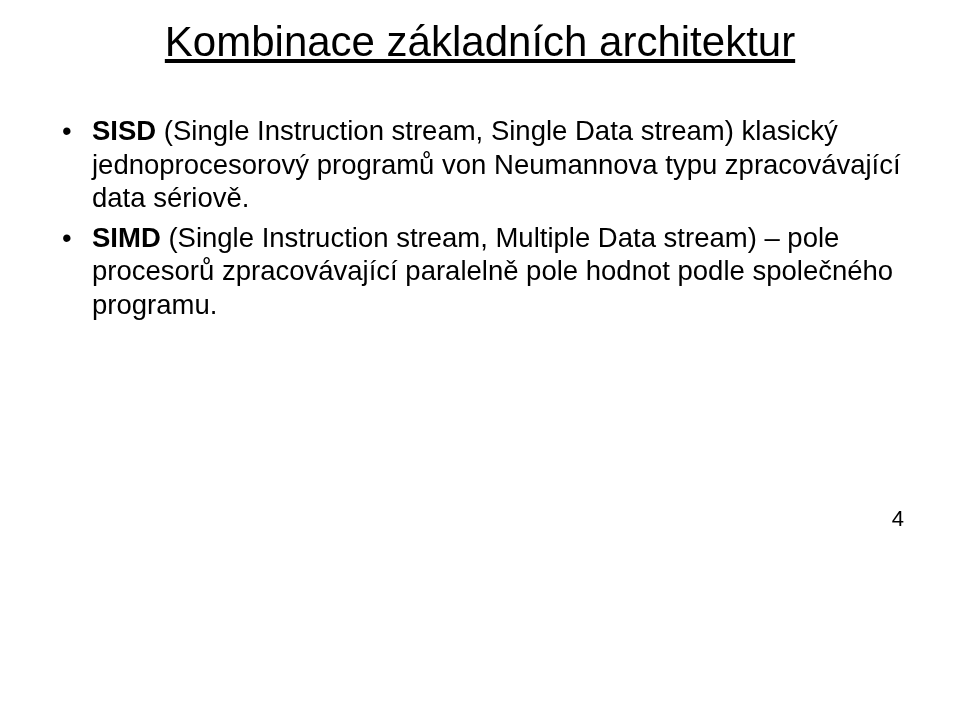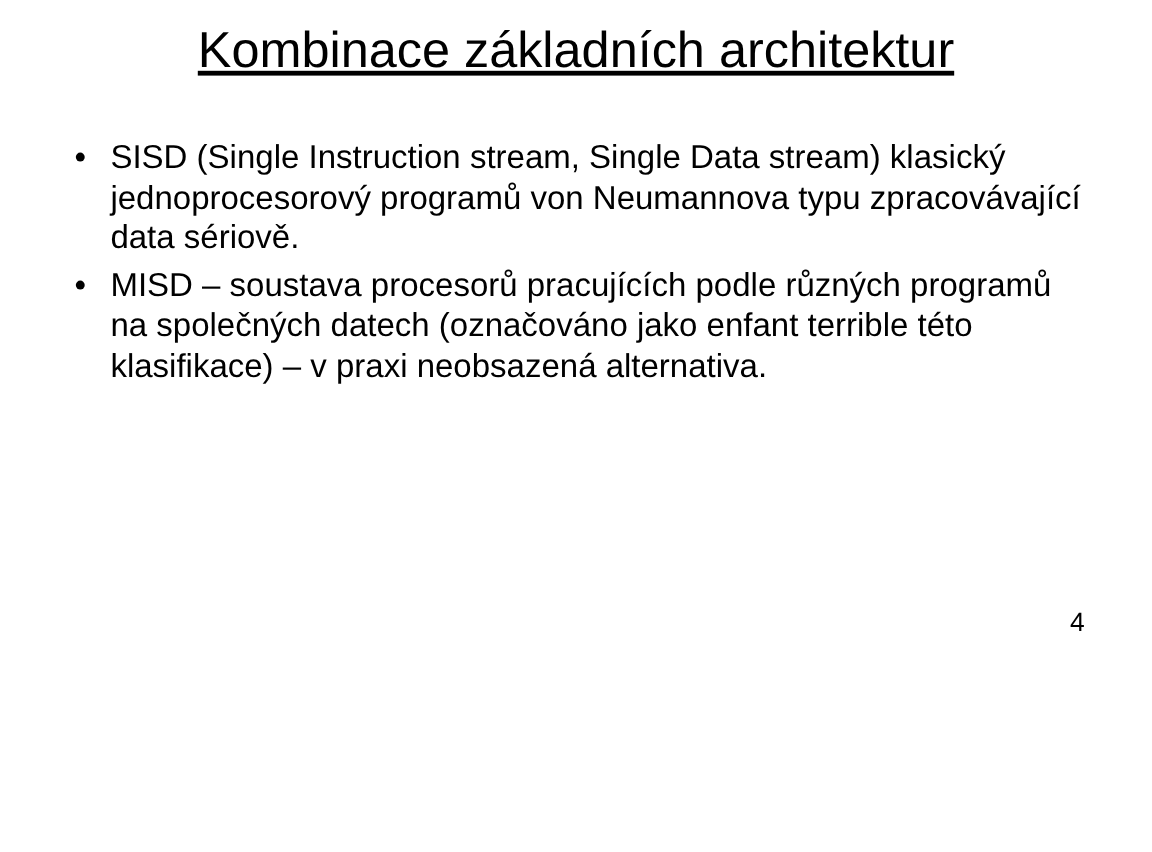--- a/index.html
+++ b/index.html
@@ -30,38 +30,38 @@
     margin-bottom: 6px;
   }
   ul.bullets > li::before {
     content: "•";
     position: absolute;
     left: 6px;
     top: 0;
     font-size: 27.5px;
     line-height: 1.22;
   }
-  .bold { font-weight: 400; }
+  .bold { font-weight: 700; }
   .page-num {
     position: absolute;
     bottom: 16px;
     right: 56px;
     font-size: 22px;
     color: #000;
   }
 </style>
 </head>
 <body>
 
 <div class="page">
   <h1 class="title">Kombinace základních architektur</h1>
 
   <ul class="bullets">
     <li>
       <span class="bold">SISD</span><span> (Single Instruction stream, Single Data stream) klasický jednoprocesorový programů von Neumannova typu zpracovávající data sériově.</span>
     </li>
     <li>
-      <span class="bold">MISD</span><span> – soustava procesorů pracujících podle různých programů na společných datech (označováno jako enfant terrible této klasifikace) – v praxi neobsazená alternativa.</span>
+      <span class="bold">SIMD</span><span> (Single Instruction stream, Multiple Data stream) – pole procesorů zpracovávající paralelně pole hodnot podle společného programu.</span>
     </li>
   </ul>
 
   <div class="page-num">4</div>
 </div>
 
 </body></html>

